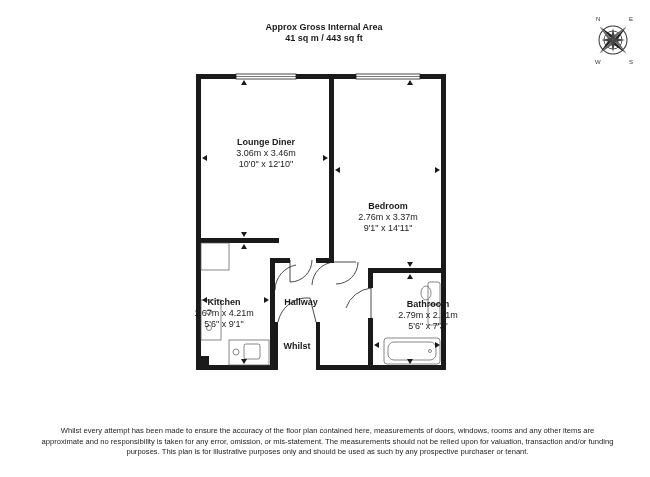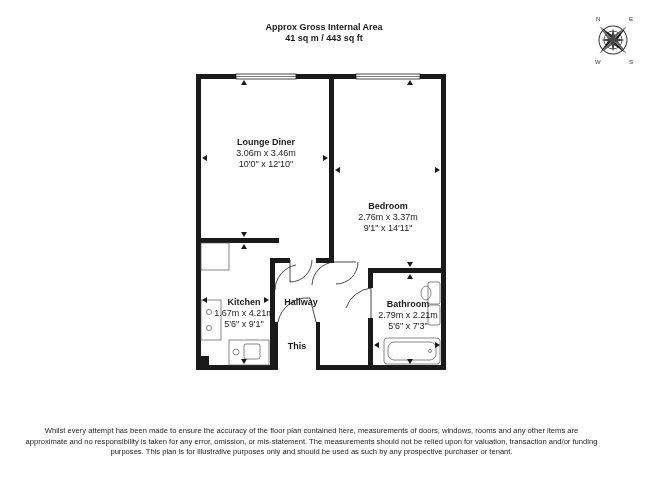--- a/index.html
+++ b/index.html
@@ -3,21 +3,21 @@
 <meta charset="utf-8">
 <style>
   html, body { margin:0; padding:0; background:#ffffff; }
   body { width:650px; height:477px; position:relative; overflow:hidden; font-family:"Liberation Sans", sans-serif; color:#1a1a1a; }
   .header { position:absolute; left:0; width:650px; top:22px; text-align:center; font-weight:bold; font-size:9px; line-height:11px; }
   .header div { margin-left:-2px; }
   .compass { position:absolute; left:585px; top:12px; width:56px; height:56px; }
   svg.plan { position:absolute; left:0; top:0; }
   .label { position:absolute; text-align:center; font-size:9px; line-height:11px; white-space:nowrap; transform:translateX(-50%); }
   .label .name { font-weight:bold; }
-  .disclaimer { position:absolute; left:24px; width:575px; top:426px; text-align:center; font-size:7.6px; line-height:10.5px; color:#222; }
+  .disclaimer { position:absolute; left:40px; width:575px; top:426px; text-align:center; font-size:7.6px; line-height:10.5px; color:#222; }
 </style>
 </head>
 <body>
 
 <div class="header">
   <div>Approx Gross Internal Area</div>
   <div>41 sq m / 443 sq ft</div>
 </div>
 
 <svg class="compass" viewBox="0 0 56 56">
@@ -148,33 +148,33 @@
   <div>3.06m x 3.46m</div>
   <div>10'0" x 12'10"</div>
 </div>
 
 <div class="label" style="left:388px; top:158px;margin-top:43px;">
   <div class="name">Bedroom</div>
   <div>2.76m x 3.37m</div>
   <div>9'1" x 14'11"</div>
 </div>
 
-<div class="label" style="left:244px; top:297px;">
+<div class="label" style="left:224px; top:297px;">
   <div class="name">Kitchen</div>
   <div>1.67m x 4.21m</div>
   <div>5'6" x 9'1"</div>
 </div>
 
 <div class="label" style="left:301px; top:297px;">
   <div class="name">Hallway</div>
 </div>
 
-<div class="label" style="left:408px; top:299px;">
+<div class="label" style="left:428px; top:299px;">
   <div class="name">Bathroom</div>
   <div>2.79m x 2.21m</div>
   <div>5'6" x 7'3"</div>
 </div>
 
 <div class="label" style="left:297px; top:341px;">
-  <div class="name">This</div>
+  <div class="name">Whilst</div>
 </div>
 
 <div class="disclaimer">Whilst every attempt has been made to ensure the accuracy of the floor plan contained here, measurements of doors, windows, rooms and any other items are approximate and no responsibility is taken for any error, omission, or mis-statement. The measurements should not be relied upon for valuation, transaction and/or funding purposes. This plan is for illustrative purposes only and should be used as such by any prospective purchaser or tenant.</div>
 
 </body></html>

